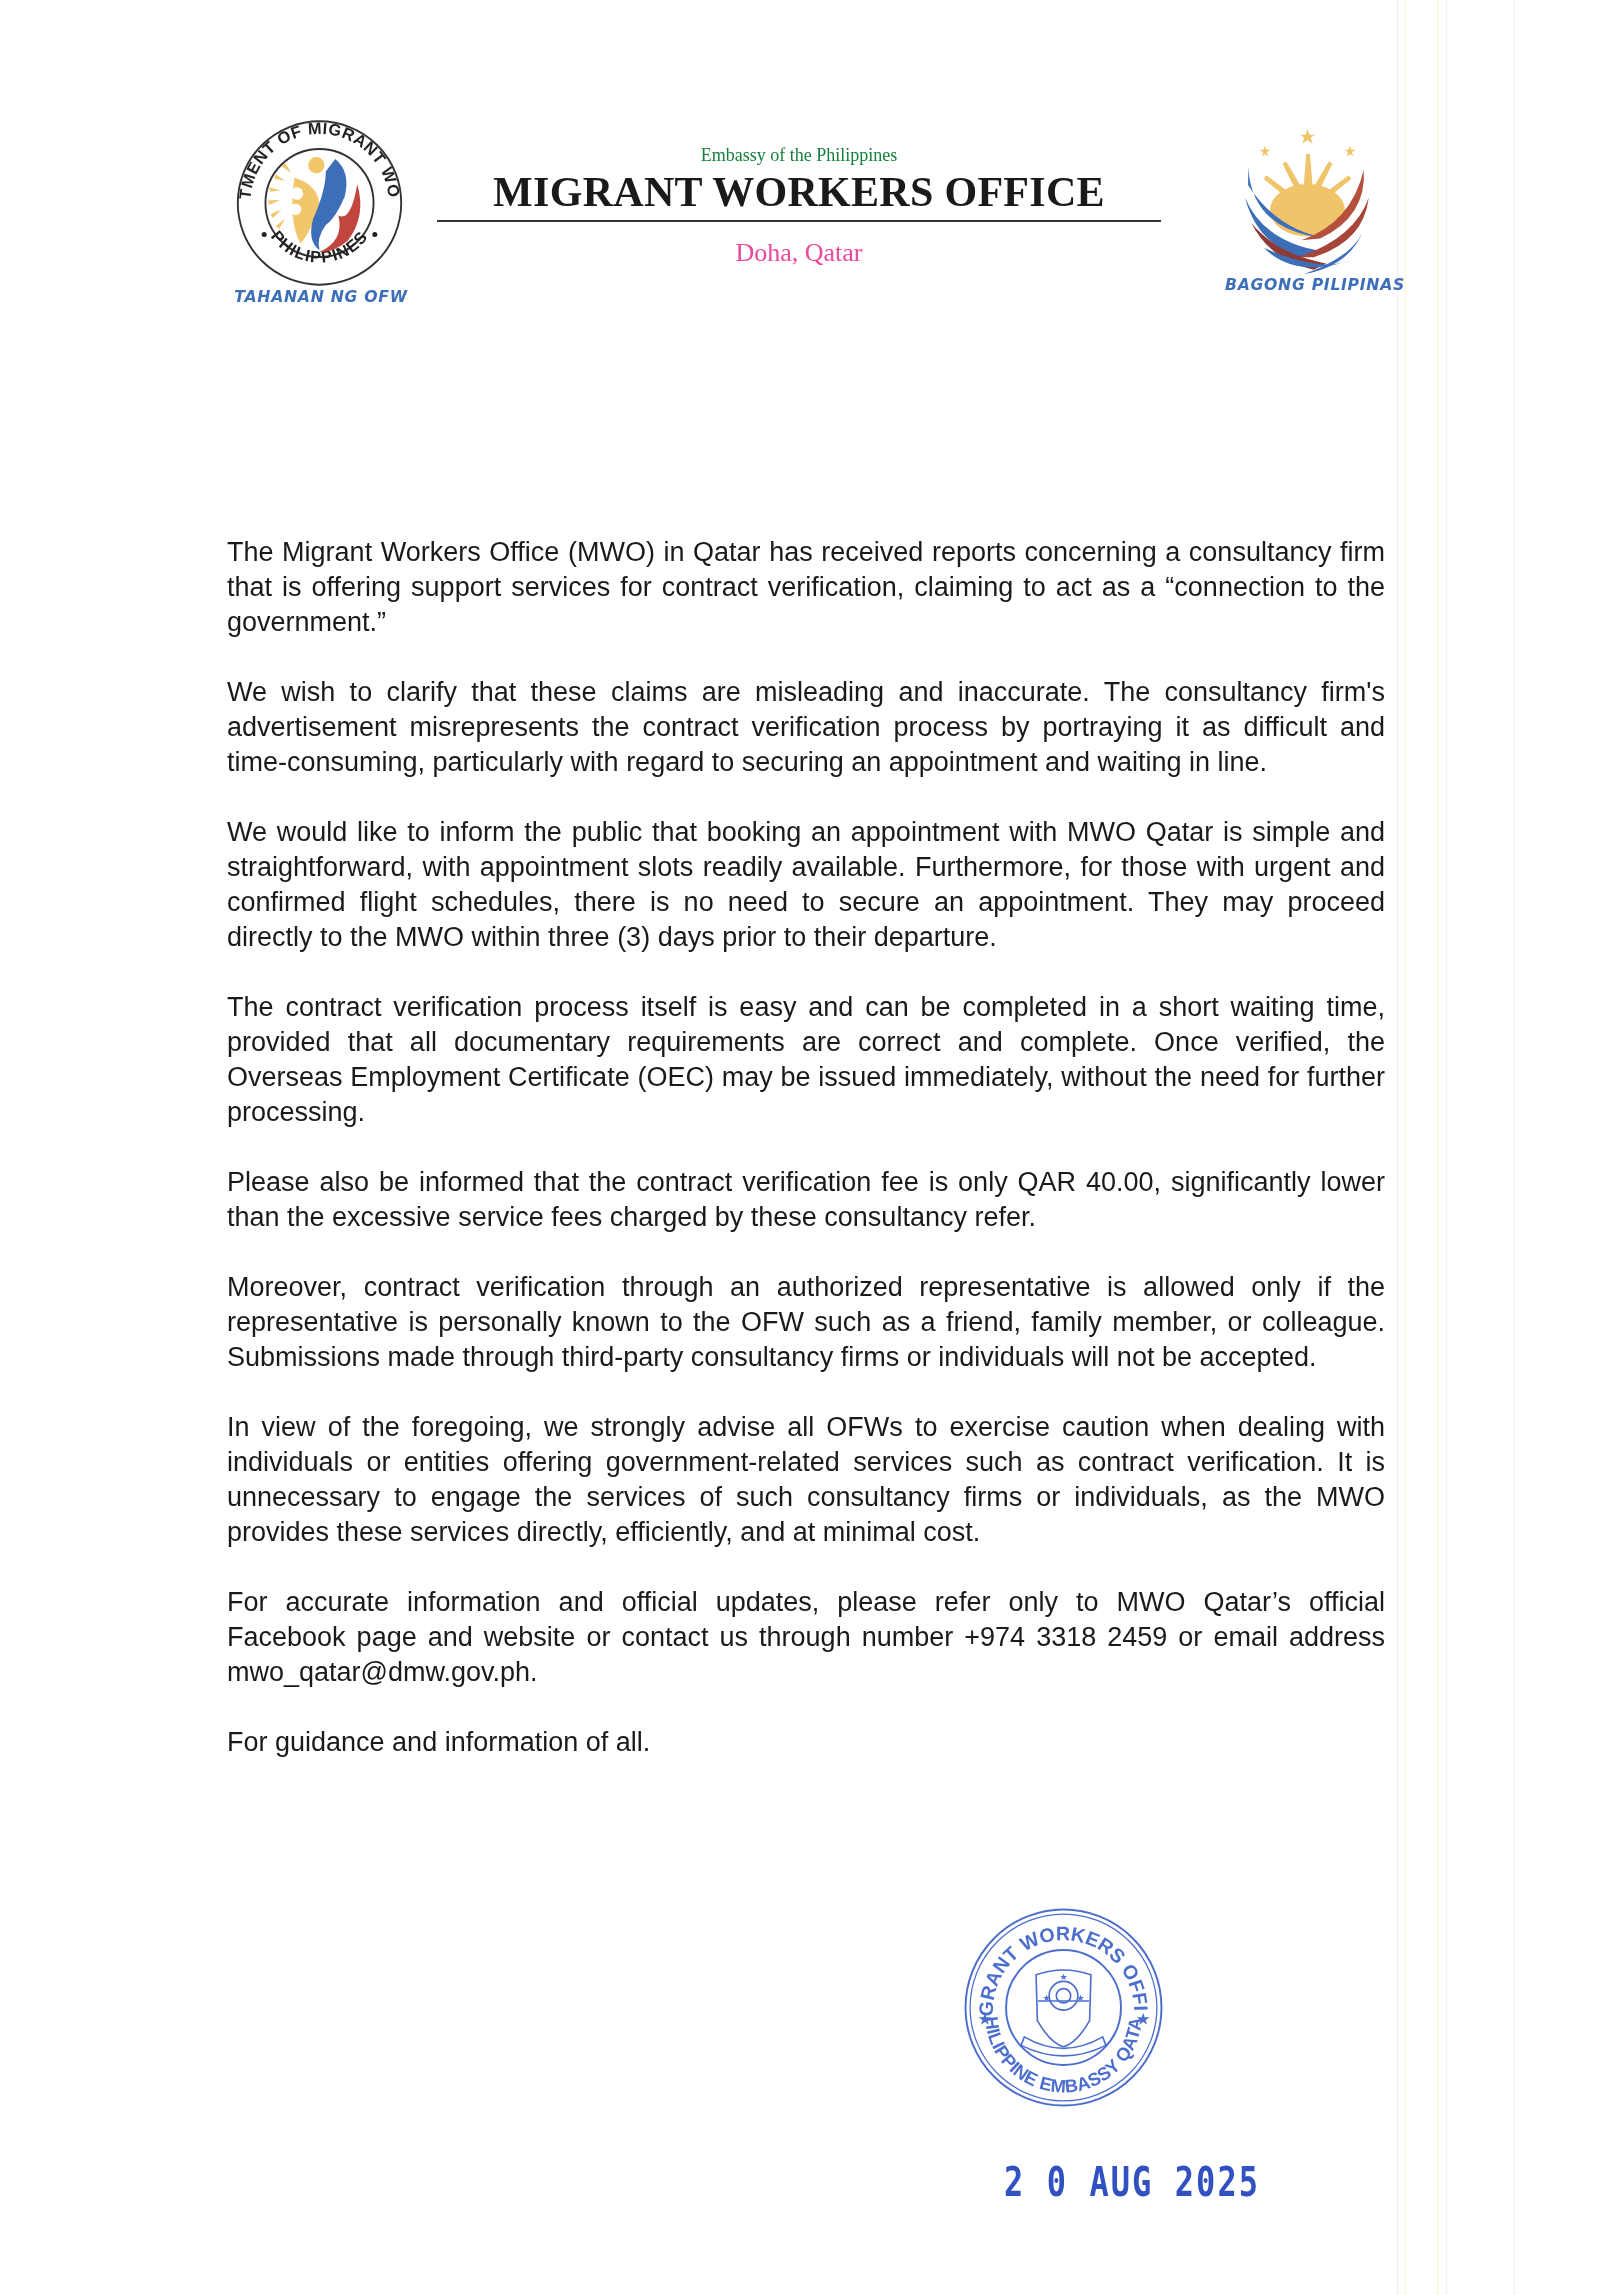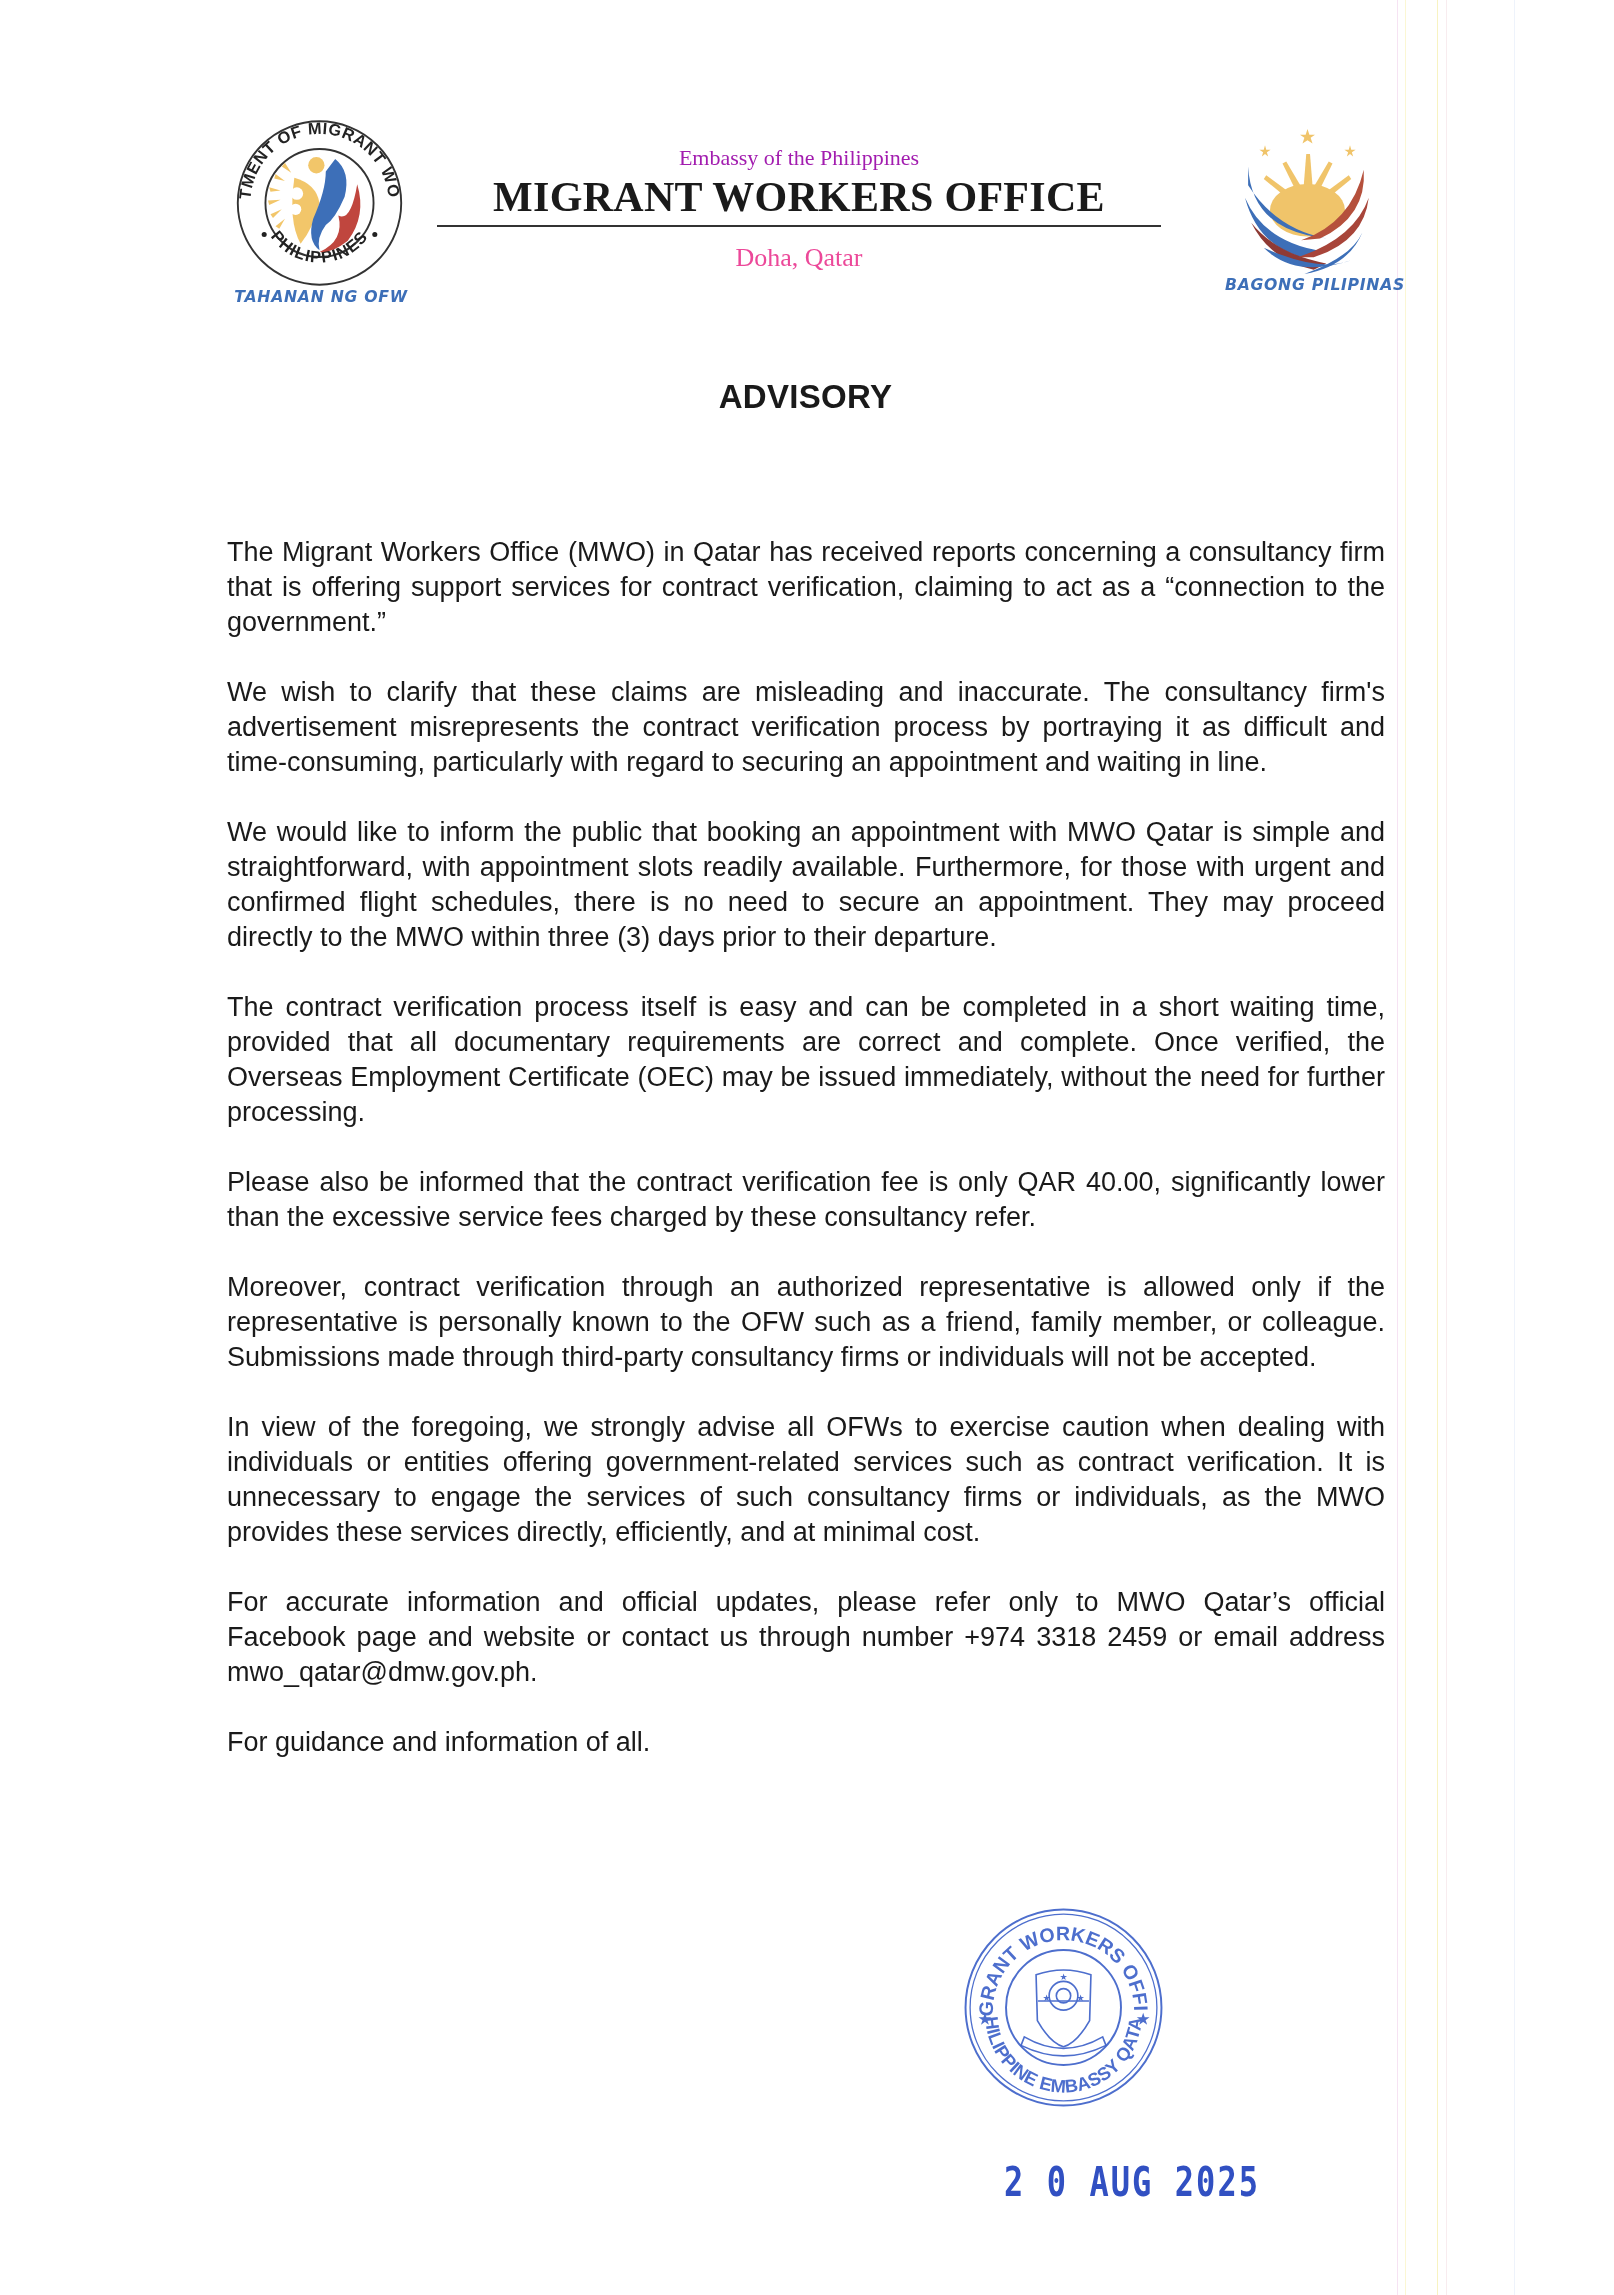--- a/index.html
+++ b/index.html
@@ -11,21 +11,21 @@
   .sl4 { left:1446px; background:#f8ecef; }
   .sl5 { left:1514px; background:#eef3fb; width:0.7px; }
 
   .logo-left { position:absolute; left:220px; top:115px; width:202px; }
   .logo-left svg { display:block; width:189px; height:176px; margin-left:5.2px; }
   .logo-caption { font-family:"DejaVu Sans", sans-serif; font-weight:bold; font-style:italic; color:#3d6fb8; font-size:15.7px; letter-spacing:0.7px; text-align:center; margin-top:-3.9px; }
   .logo-right { position:absolute; left:1214px; top:129px; width:202px; }
   .logo-right svg { display:block; width:163px; height:150px; margin-left:11.7px; }
 
   .letterhead { position:absolute; left:437px; top:145px; width:724px; text-align:center; font-family:"Liberation Serif", serif; }
-  .lh-embassy { font-size:22px; color:#a21caf; }
+  .lh-embassy { font-size:18px; color:#15803d; }
   .lh-office { font-size:42px; font-weight:bold; color:#1a1a1a; letter-spacing:0.3px; margin-top:2.6px; line-height:1.1; }
   .lh-rule { height:2px; background:#333; margin:5.2px 0 0 0; }
   .lh-city { font-size:26px; margin-top:15.7px; color:#ec4899; }
 
   .title-block { position:absolute; left:222px; width:1167px; top:378px; text-align:center; font-weight:bold; }
   .title { font-size:33px; letter-spacing:0.3px; }
   .subtitle { font-size:27px; line-height:37px; margin-top:9px; padding:0 9px; }
 
   .body { position:absolute; left:227px; width:1158px; top:535px; font-size:27px; line-height:35px; text-align:justify; }
   .body p { margin:0 0 35px 0; }
@@ -103,21 +103,20 @@
     <path d="M 40 150 Q 80 200 160 215 L 140 225 Q 70 210 40 150 Z" fill="#8e3a35"></path>
     <path d="M 60 190 Q 110 240 200 210 Q 150 230 60 190 Z" fill="#3d6fb8"></path>
     <path d="M 220 65 Q 225 140 150 175 L 120 178 Q 200 150 220 65 Z" fill="#b5503c"></path>
     <path d="M 228 110 Q 220 180 140 205 L 115 205 Q 205 175 228 110 Z" fill="#a8453a"></path>
     <path d="M 218 165 Q 195 220 125 232 Q 200 205 218 165 Z" fill="#3d6fb8"></path>
   </svg>
   <div class="logo-caption">BAGONG PILIPINAS</div>
 </div>
 
 <div class="title-block">
-  <div class="title">ADVISORY</div>
 </div>
 
 <div class="body">
   <p>The Migrant Workers Office (MWO) in Qatar has received reports concerning a consultancy firm that is offering support services for contract verification, claiming to act as a “connection to the government.”</p>
   <p>We wish to clarify that these claims are misleading and inaccurate. The consultancy firm's advertisement misrepresents the contract verification process by portraying it as difficult and time-consuming, particularly with regard to securing an appointment and waiting in line.</p>
   <p>We would like to inform the public that booking an appointment with MWO Qatar is simple and straightforward, with appointment slots readily available. Furthermore, for those with urgent and confirmed flight schedules, there is no need to secure an appointment. They may proceed directly to the MWO within three (3) days prior to their departure.</p>
   <p>The contract verification process itself is easy and can be completed in a short waiting time, provided that all documentary requirements are correct and complete. Once verified, the Overseas Employment Certificate (OEC) may be issued immediately, without the need for further processing.</p>
   <p>Please also be informed that the contract verification fee is only QAR 40.00, significantly lower than the excessive service fees charged by these consultancy refer.</p>
   <p>Moreover, contract verification through an authorized representative is allowed only if the representative is personally known to the OFW such as a friend, family member, or colleague. Submissions made through third-party consultancy firms or individuals will not be accepted.</p>
   <p>In view of the foregoing, we strongly advise all OFWs to exercise caution when dealing with individuals or entities offering government-related services such as contract verification. It is unnecessary to engage the services of such consultancy firms or individuals, as the MWO provides these services directly, efficiently, and at minimal cost.</p>

